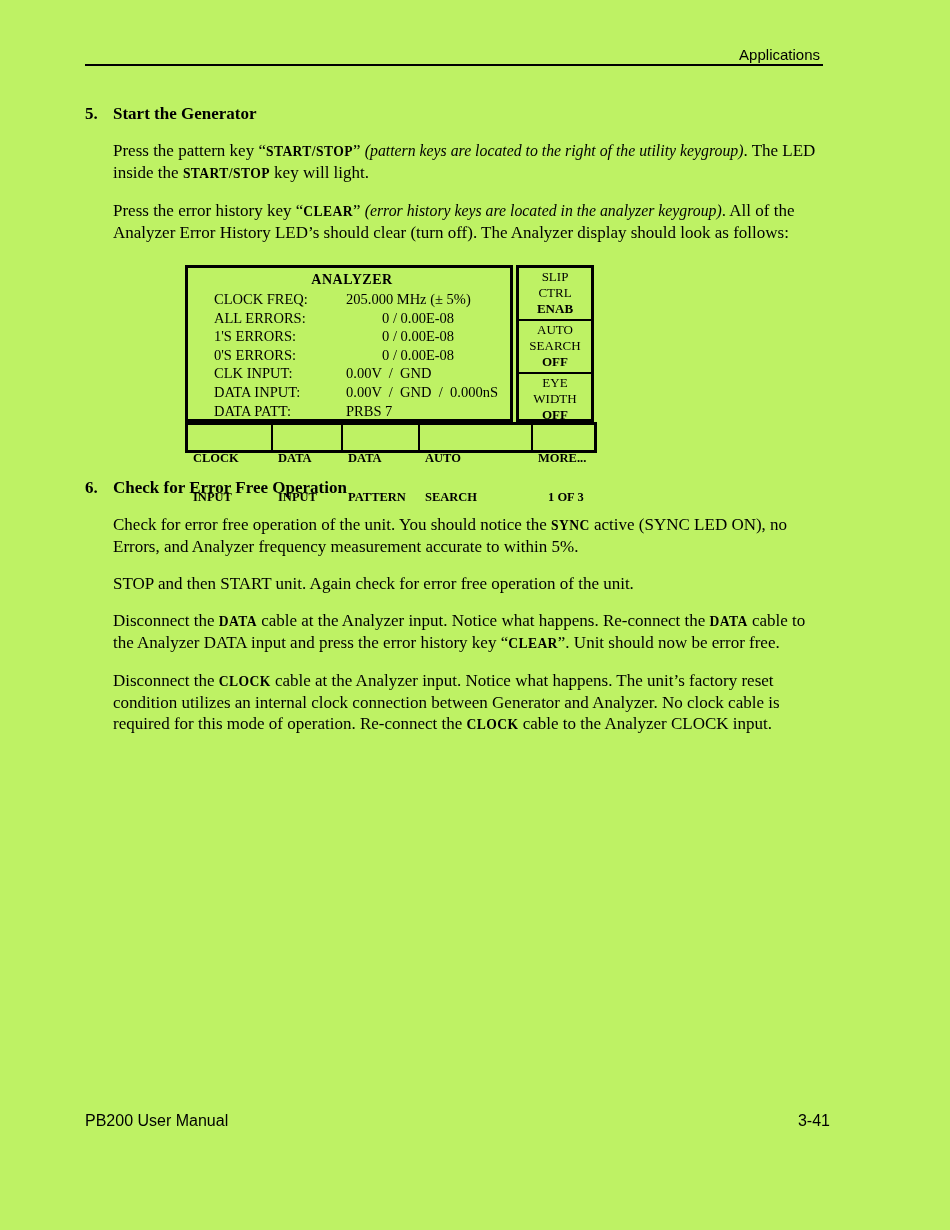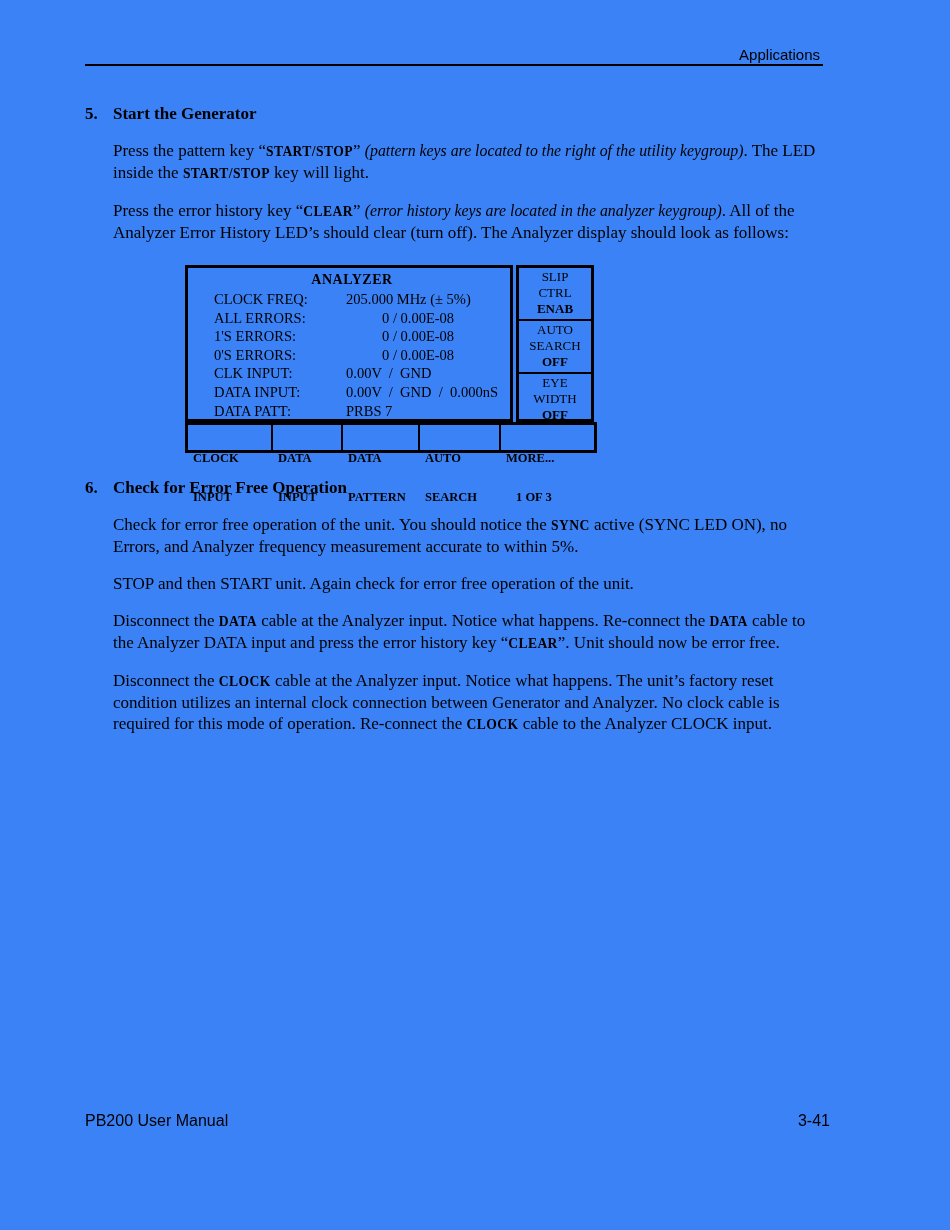--- a/index.html
+++ b/index.html
@@ -4,21 +4,21 @@
 <style>
   * { margin: 0; padding: 0; box-sizing: border-box; }
   html, body { background: #ffffff; }
   body {
     width: 950px; height: 1230px;
     position: relative;
     font-family: "Liberation Serif", serif;
     color: #000;
     overflow: hidden;
   }
-  .page { position: absolute; inset: 0; background: #3b82f6; }
+  .page { position: absolute; inset: 0; background: #bef264; }
 
   
   .header-label {
     position: absolute; top: 46px; right: 130px;
     font-family: "Liberation Sans", sans-serif;
     font-size: 15px;
   }
   .header-rule {
     position: absolute; top: 64px; left: 85px; width: 738px; height: 2px;
     background: #000;
@@ -106,21 +106,21 @@
     margin-top: 0px;
     font-weight: bold;
     font-size: 12.5px;
   }
   .sk { padding: 1px 0 0 5px; line-height: 13px; white-space: pre; }
   .sk + .sk { border-left: 2px solid #000; }
   .sk1 { width: 83px; flex: 0 0 83px; }
   .sk2 { width: 70px; flex: 0 0 70px; }
   .sk3 { width: 77px; flex: 0 0 77px; }
   .sk4 { width: 81px; flex: 0 0 81px; }
-  .sk5 { flex: 1; }
+  .sk5 { flex: 1; margin-left: 32px; }
   .sk5 .l2 { padding-left: 10px; }
 </style>
 </head>
 <body>
 
 <div class="page">
 
   <div class="header-label">Applications</div>
   <div class="header-rule"></div>
 

